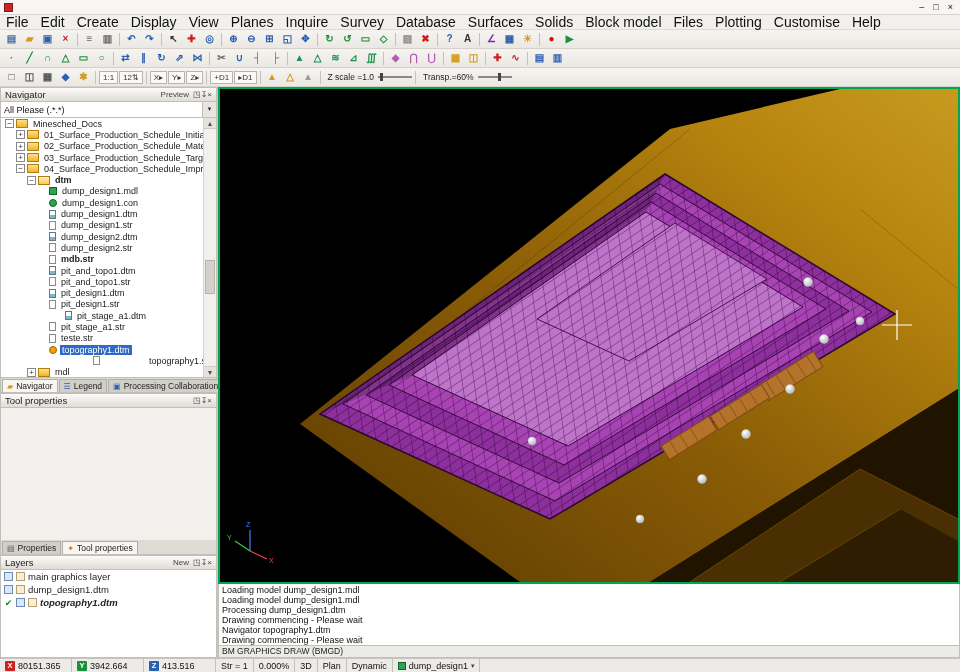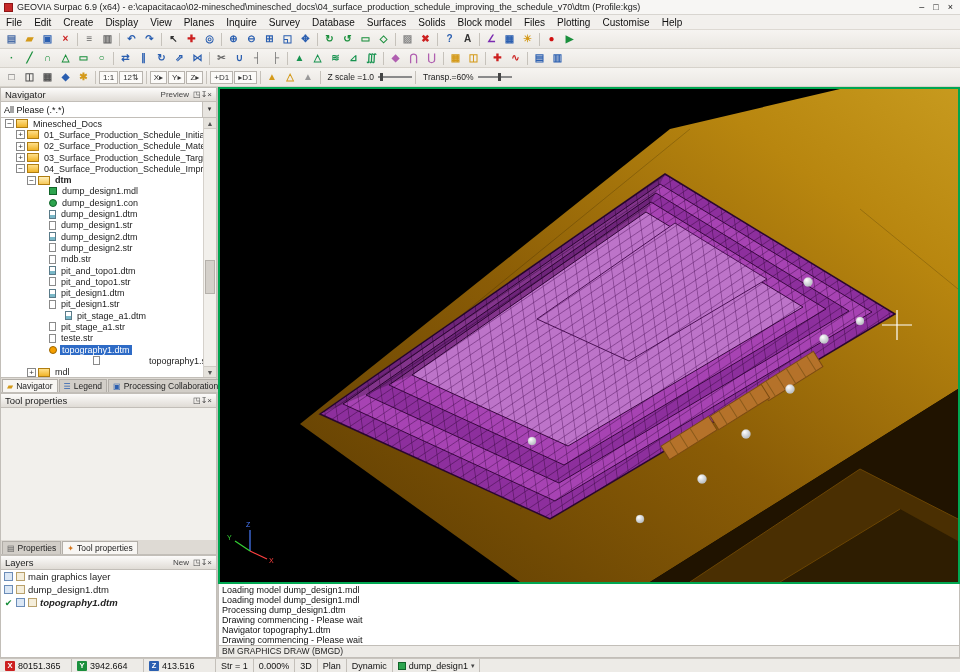--- a/index.html
+++ b/index.html
@@ -5,21 +5,21 @@
 *{box-sizing:border-box;margin:0;padding:0}
 html,body{width:960px;height:672px;overflow:hidden;font-family:"Liberation Sans",sans-serif;background:#e8e5e1}
 .app{width:960px;height:672px;display:flex;flex-direction:column;background:#efedea}
 
 .titlebar{height:15px;background:#f7f6f4;display:flex;align-items:center;padding:0 4px;border-bottom:1px solid #d8d5d0;font-size:9px;color:#222}
 .app-icon{width:9px;height:9px;background:#c62828;margin-right:4px;flex:none;box-shadow:inset 0 0 0 1px #8e1515}
 .title-text{white-space:nowrap;overflow:hidden;flex:1}
 .win-controls{margin-left:auto;display:flex;gap:9px;font-size:9px;color:#111;padding-right:3px;flex:none}
 .win-controls span{cursor:default}
 
-.menubar{height:15px;background:#f2f0ed;display:flex;align-items:center;font-size:10px;color:#111;border-bottom:1px solid #ddd9d3}
+.menubar{height:15px;background:#f2f0ed;display:flex;align-items:center;font-size:14px;color:#111;border-bottom:1px solid #ddd9d3}
 .menu-item{padding:0 6px;white-space:nowrap}
 
 .toolbar{height:19px;background:linear-gradient(#f6f4f1,#ebe8e3);display:flex;align-items:center;padding:0 3px;border-bottom:1px solid #d6d2cb;gap:1px;overflow:hidden}
 .tb-icon{width:17px;height:16px;font-size:10px;line-height:16px;text-align:center;flex:none;font-weight:bold}
 .tb-sep{width:1px;height:13px;background:#c6c2bb;margin:0 2px;flex:none}
 .tb-chip{font-size:8px;padding:0 3px;border:1px solid #b8b4ae;background:#fbfaf8;flex:none;line-height:11px;color:#333}
 .tb-slider{display:flex;align-items:center;gap:4px;font-size:8.5px;color:#222;flex:none;margin-left:4px}
 .tb-track{width:34px;height:2px;background:#8a8a8a;position:relative;display:inline-block}
 .tb-thumb{position:absolute;top:-3px;width:3px;height:8px;background:#444}
 
@@ -80,21 +80,20 @@
 .sb-dd{font-size:7px;color:#444}
 .sb-fill{flex:1;border-right:none}
 </style>
 </head>
 <body>
 
 <div class="app">
 
   <div class="titlebar">
     <span class="app-icon"></span>
-    <span class="title-text">GEOVIA Surpac 6.9 (x64) - e:\capacitacao\02-minesched\minesched_docs\04_surface_production_schedule_improving_the_schedule_v70\dtm (Profile:kgs)</span>
     <span class="win-controls" id="winControls">
         <span>–</span>
         <span>□</span>
         <span>×</span>
       </span>
   </div>
 
   <div class="menubar" id="menubar">
       <div class="menu-item">File</div>
       <div class="menu-item">Edit</div>
@@ -303,21 +302,21 @@
             <div class="tree-row" style="padding-left: 37px;">
               <span class="exp-spacer"></span>
               <span class="ti ti-dtm"></span>
               <span class="tree-label">dump_design2.dtm</span>
             </div>
             <div class="tree-row" style="padding-left: 37px;">
               <span class="exp-spacer"></span>
               <span class="ti ti-str"></span>
               <span class="tree-label">dump_design2.str</span>
             </div>
-            <div class="tree-row" style="padding-left: 37px;">
+            <div class="tree-row" style="padding-left: 37px; font-weight: bold;">
               <span class="exp-spacer"></span>
               <span class="ti ti-str"></span>
               <span class="tree-label">mdb.str</span>
             </div>
             <div class="tree-row" style="padding-left: 37px;">
               <span class="exp-spacer"></span>
               <span class="ti ti-dtm"></span>
               <span class="tree-label">pit_and_topo1.dtm</span>
             </div>
             <div class="tree-row" style="padding-left: 37px;">

